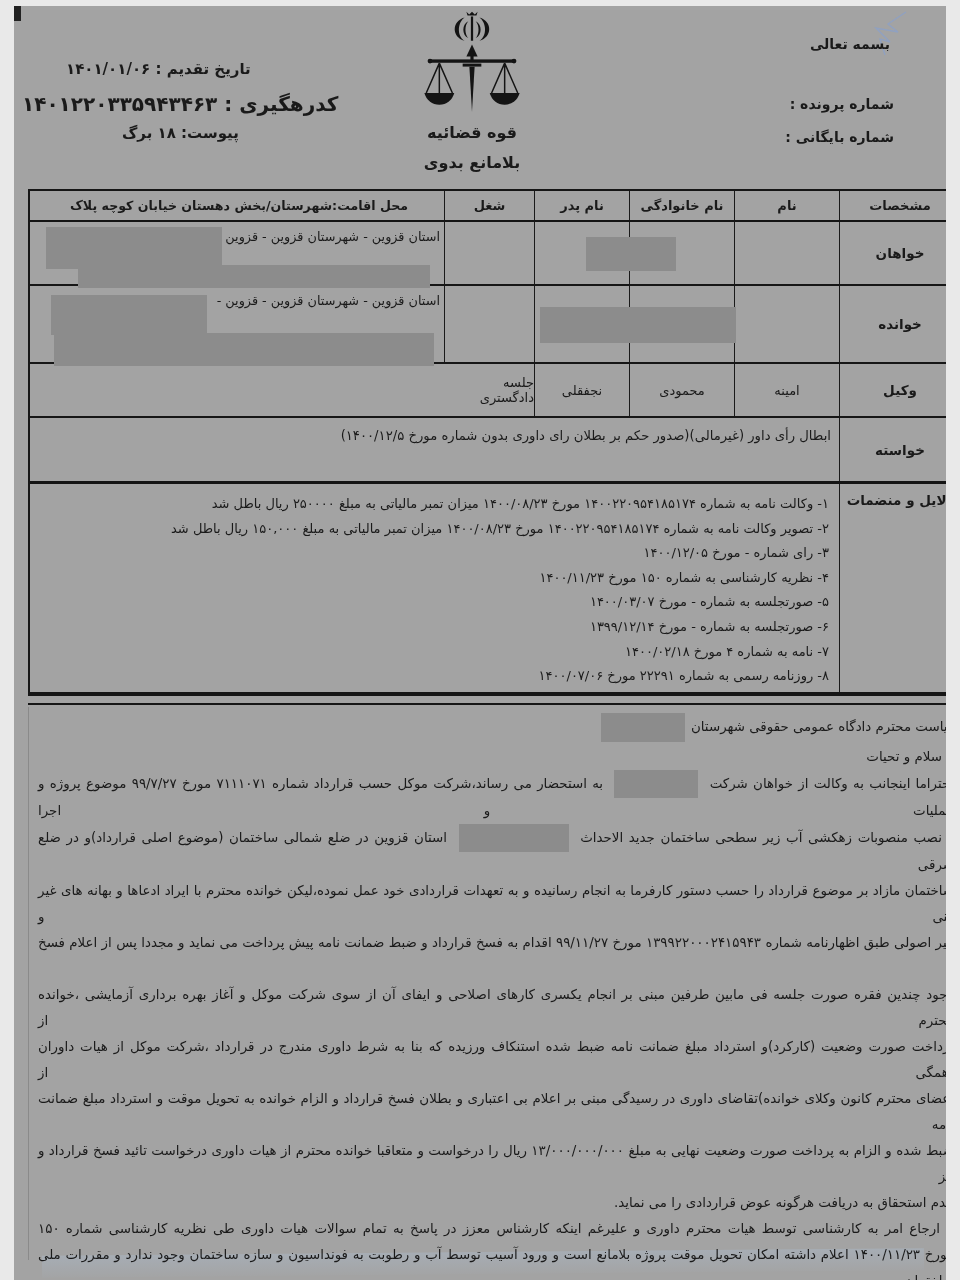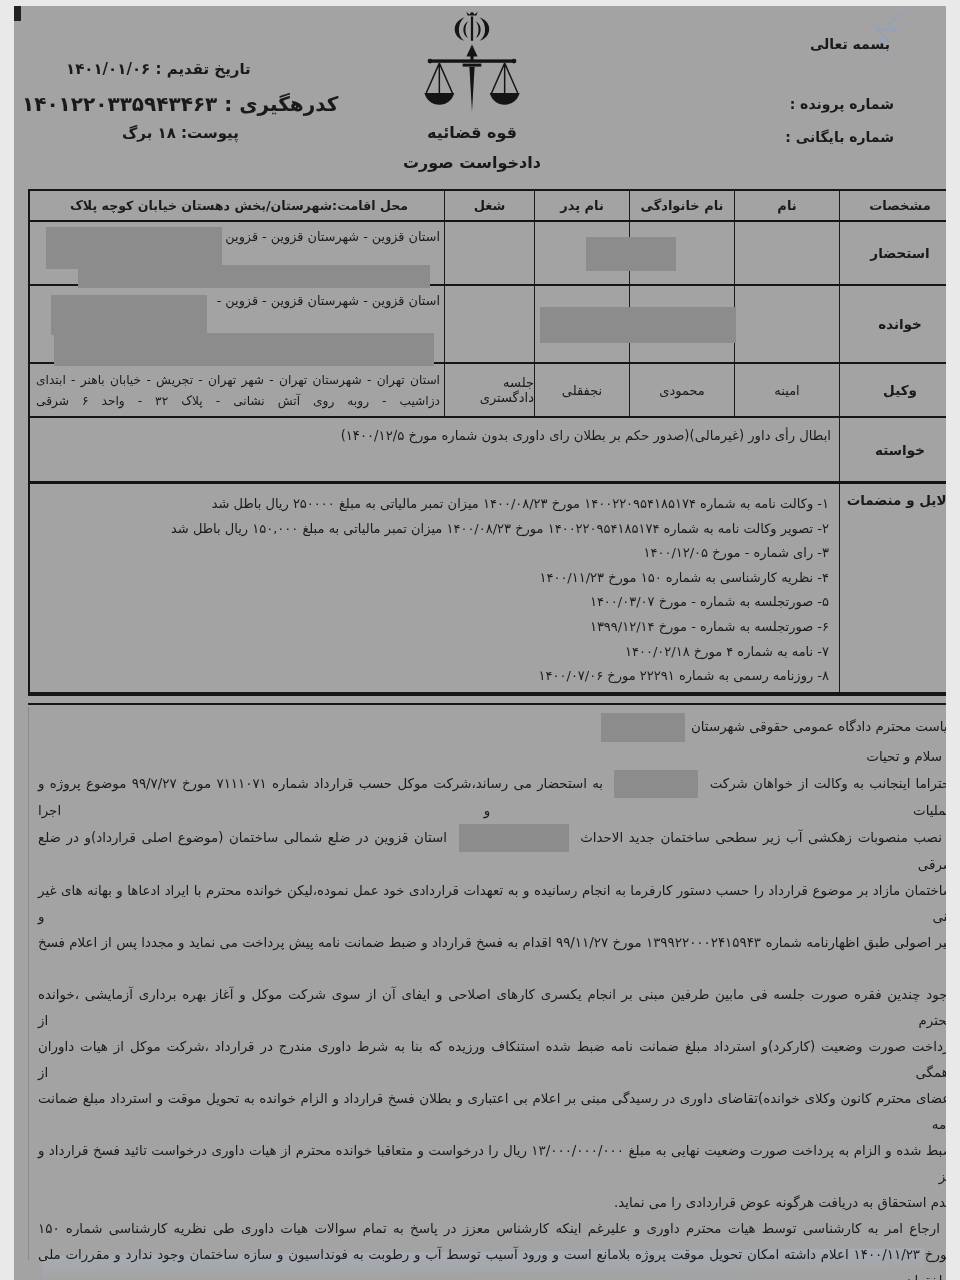--- a/index.html
+++ b/index.html
@@ -112,35 +112,35 @@
 
       <path d="M9 90 A 16.5 16.5 0 0 0 41 90 Z"></path>
       <path d="M79 90 A 16.5 16.5 0 0 0 111 90 Z"></path>
     </g>
     <g class="stroke-ink" stroke-width="1.6">
       <path d="M25 58 L11 90 M25 58 L39 90 M25 58 L25 90"></path>
       <path d="M95 58 L81 90 M95 58 L95 90 M95 58 L109 90"></path>
     </g>
   </svg>
   <div class="abs authority b">قوه قضائیه</div>
-  <div class="abs form-title b">دادخواست صورت</div>
+  <div class="abs form-title b">بلامانع بدوی</div>
 
   <div class="abs dtable">
 
     <div class="trow cols6 hrow">
       <div class="c hcell">مشخصات</div>
       <div class="c hcell">نام</div>
       <div class="c hcell">نام خانوادگی</div>
       <div class="c hcell">نام پدر</div>
       <div class="c hcell">شغل</div>
       <div class="c hcell hcell-addr">محل اقامت:شهرستان/بخش دهستان خیابان کوچه پلاک</div>
     </div>
 
     <div class="trow cols6 r-plain">
-      <div class="c label-cell">استحضار</div>
+      <div class="c label-cell">خواهان</div>
       <div class="c"></div>
       <div class="c"></div>
       <div class="c"></div>
       <div class="c"></div>
       <div class="c addr-cell">استان قزوین - شهرستان قزوین - قزوین -</div>
     </div>
 
     <div class="trow cols6 r-def">
       <div class="c label-cell">خوانده</div>
       <div class="c"></div>
@@ -149,21 +149,20 @@
       <div class="c"></div>
       <div class="c addr-cell">استان قزوین - شهرستان قزوین - قزوین -</div>
     </div>
 
     <div class="trow cols6 r-att">
       <div class="c label-cell">وکیل</div>
       <div class="c">امینه</div>
       <div class="c">محمودی</div>
       <div class="c">نجفقلی</div>
       <div class="c">جلسه دادگستری</div>
-      <div class="c addr-cell att-addr">استان تهران - شهرستان تهران - شهر تهران - تجریش - خیابان باهنر - ابتدای دزاشیب - روبه روی آتش نشانی - پلاک ۳۲ - واحد ۶ شرقی</div>
     </div>
 
     <div class="trow cols2 r-claim">
       <div class="c label-cell">خواسته</div>
       <div class="c claim-cell">ابطال رأی داور (غیرمالی)(صدور حکم بر بطلان رای داوری بدون شماره مورخ ۱۴۰۰/۱۲/۵)</div>
     </div>
 
     <div class="trow cols2 r-evid">
       <div class="c label-cell evid-label">دلایل و منضمات</div>
       <div class="c evid-cell">

